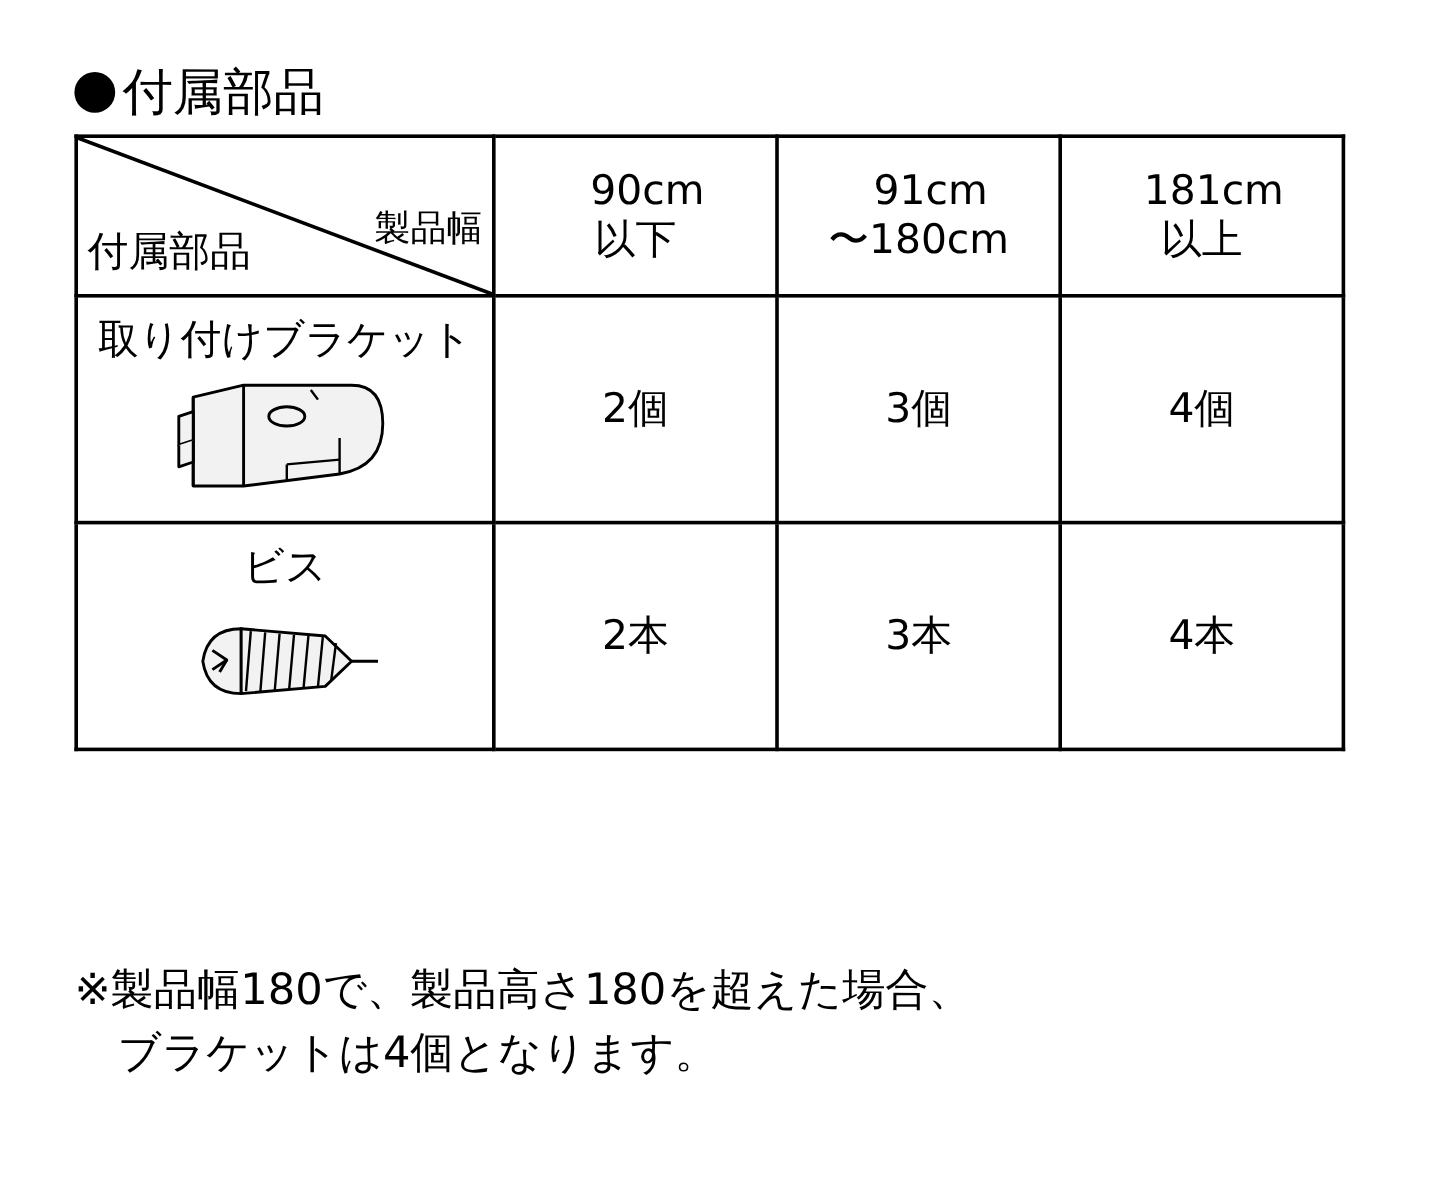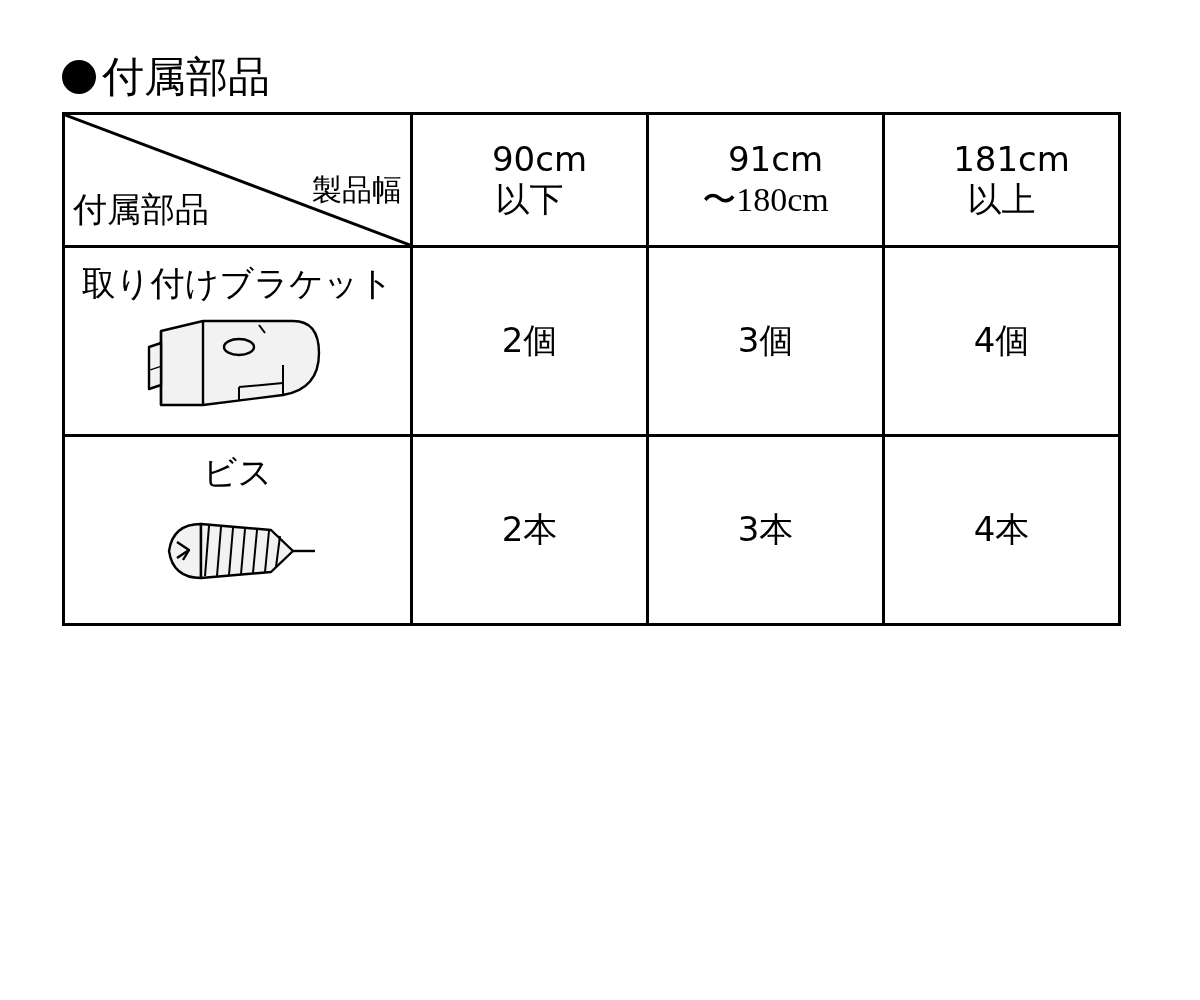--- a/index.html
+++ b/index.html
@@ -93,21 +93,21 @@
     white-space: nowrap;
   }
 
   .size-head {
     height: 130px;
     line-height: 1.2;
     font-size: 35px;
     padding: 6px 2px;
   }
   .size-head .l1 { display: block; margin-left: 20px; }
-  .size-head .l2 { display: block; font-family: Liberation Serif, serif; }
+  .size-head .l2 { display: block; }
 
   .part-cell {
     height: 186px;
     padding: 8px 4px 10px;
   }
   .part-cell .part-name {
     font-size: 34px;
     line-height: 1.1;
     margin-bottom: 4px;
     white-space: nowrap;
@@ -228,14 +228,18 @@
         </td>
         <td class="qty">2本</td>
         <td class="qty">3本</td>
         <td class="qty">4本</td>
       </tr>
 
 
     </tbody>
   </table>
 
+  <div class="footnote">
+    <div class="line1">※製品幅180で、製品高さ180を超えた場合、</div>
+    <div class="line2">ブラケットは4個となります。</div>
+  </div>
 
 </div>
 
 </body></html>

